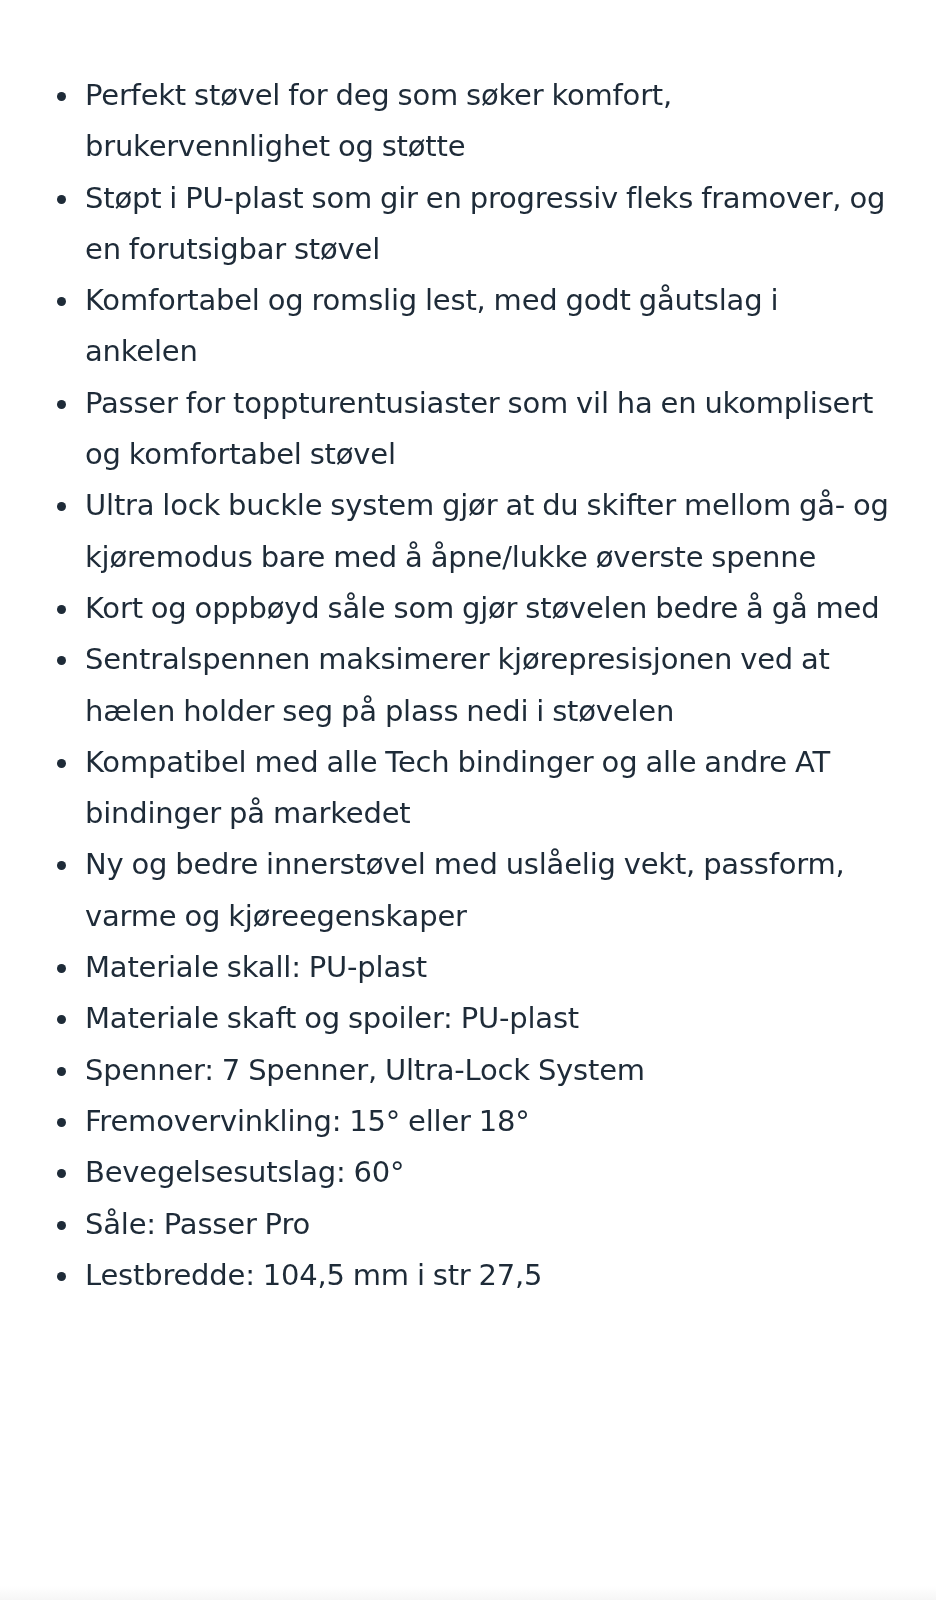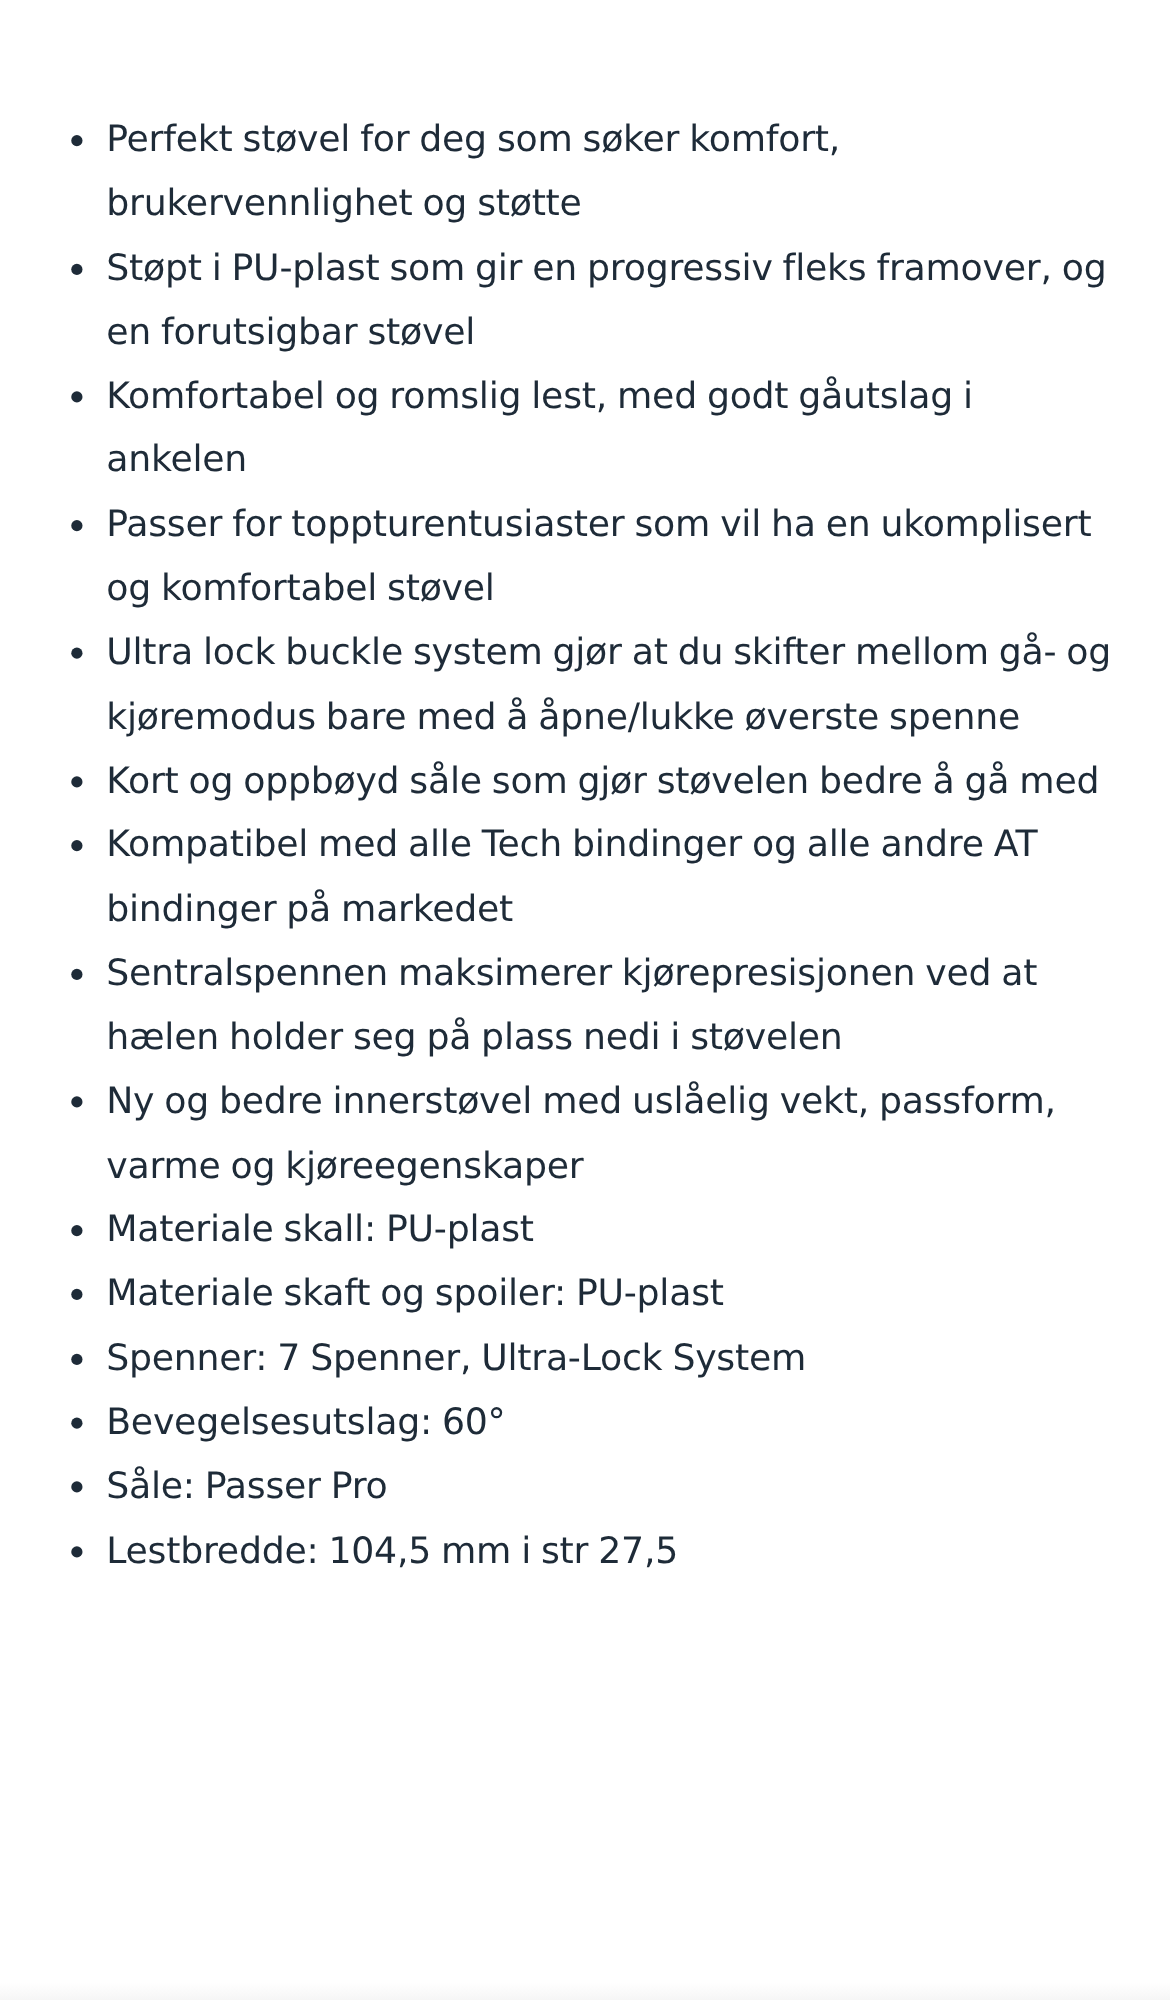--- a/index.html
+++ b/index.html
@@ -11,21 +11,21 @@
       width: 936px;
       height: 1600px;
       overflow: hidden;
       position: relative;
       font-family: "DejaVu Sans", sans-serif;
       color: #1e2b38;
     }
     .content {
       position: absolute;
       left: 0;
-      top: 86px;
+      top: 70px;
       width: 936px;
     }
     ul.bullets {
       list-style: none;
       margin: 0;
       padding: 0 40px 0 85px;
     }
     ul.bullets li {
       position: relative;
       font-size: 29px;
@@ -58,28 +58,29 @@
 <body>
 
 <div class="content">
   <ul class="bullets features">
     <li>Perfekt støvel for deg som søker komfort, brukervennlighet og støtte</li>
     <li>Støpt i PU-plast som gir en progressiv fleks framover, og en forutsigbar støvel</li>
     <li>Komfortabel og romslig lest, med godt gåutslag i ankelen</li>
     <li>Passer for toppturentusiaster som vil ha en ukomplisert og komfortabel støvel</li>
     <li>Ultra lock buckle system gjør at du skifter mellom gå- og kjøremodus bare med å åpne/lukke øverste spenne</li>
     <li>Kort og oppbøyd såle som gjør støvelen bedre å gå med</li>
+    <li>Sentralspennen maksimerer kjørepresisjonen ved at hælen holder seg på plass nedi i støvelen</li>
     <li>Kompatibel med alle Tech bindinger og alle andre AT bindinger på markedet</li>
-    <li>Sentralspennen maksimerer kjørepresisjonen ved at hælen holder seg på plass nedi i støvelen</li>
     <li>Ny og bedre innerstøvel med uslåelig vekt, passform, varme og kjøreegenskaper</li>
   </ul>
 
   <ul class="bullets specs">
     <li>Materiale skall: PU-plast</li>
     <li>Materiale skaft og spoiler: PU-plast</li>
     <li>Spenner: 7 Spenner, Ultra-Lock System</li>
+    <li>Fremovervinkling: 15° eller 18°</li>
     <li>Bevegelsesutslag: 60°</li>
     <li>Såle: Passer Pro</li>
     <li>Lestbredde: 104,5 mm i str 27,5</li>
   </ul>
 </div>
 
 <div class="bottom-fade"></div>
 
 </body></html>

